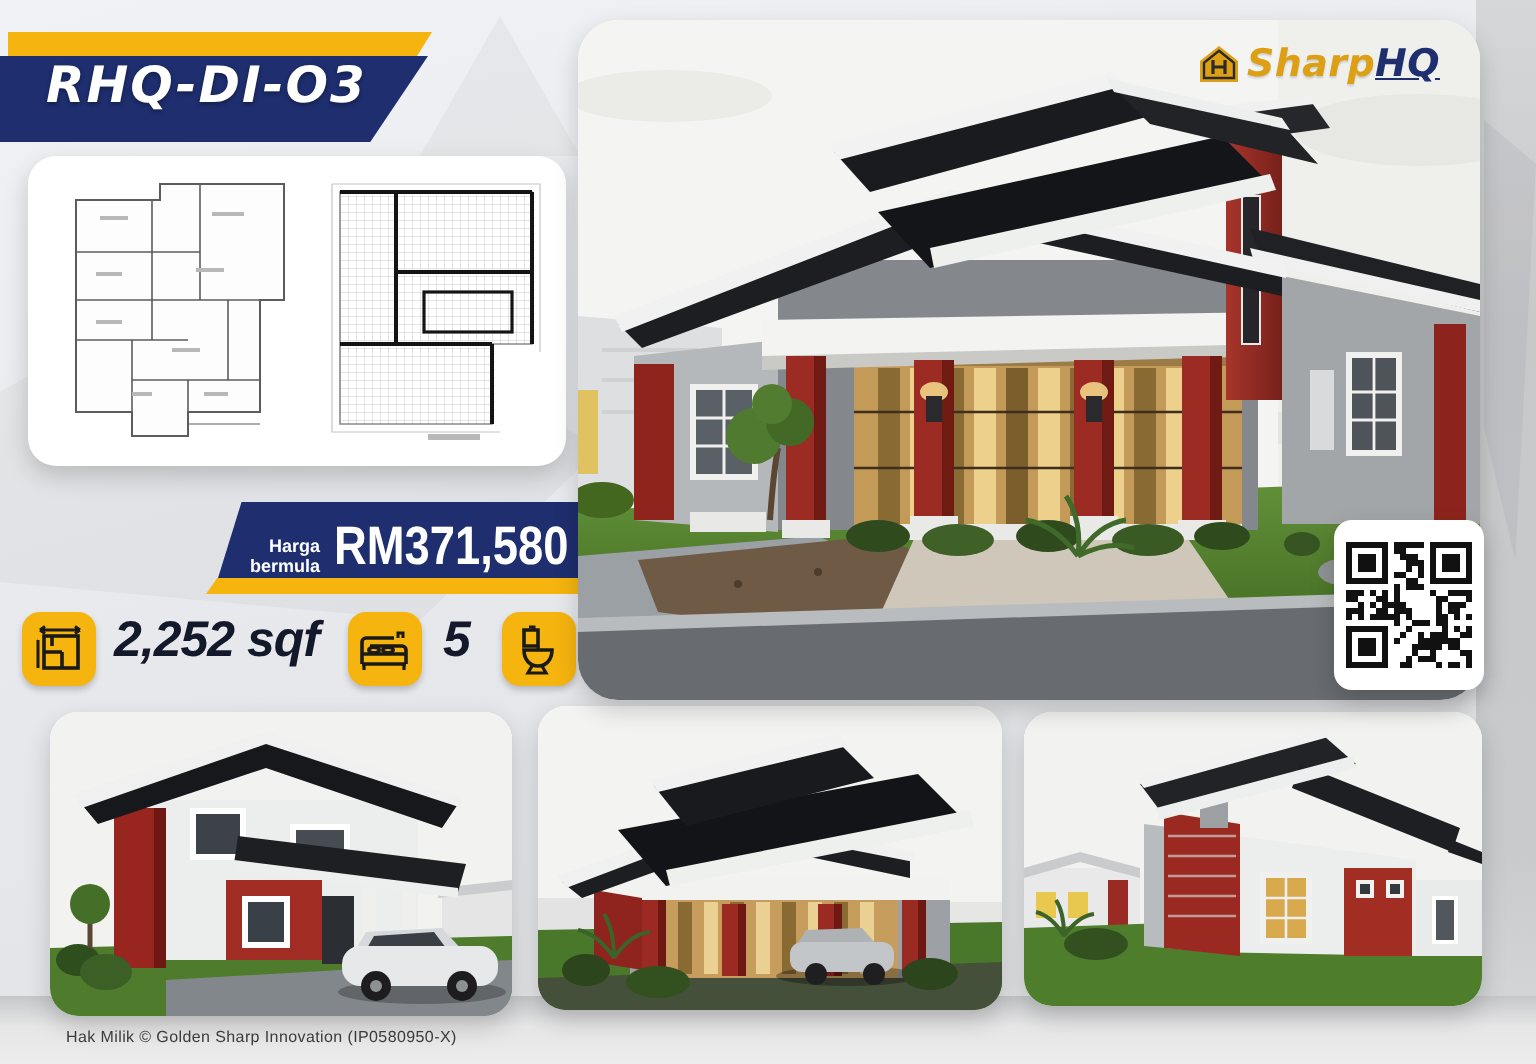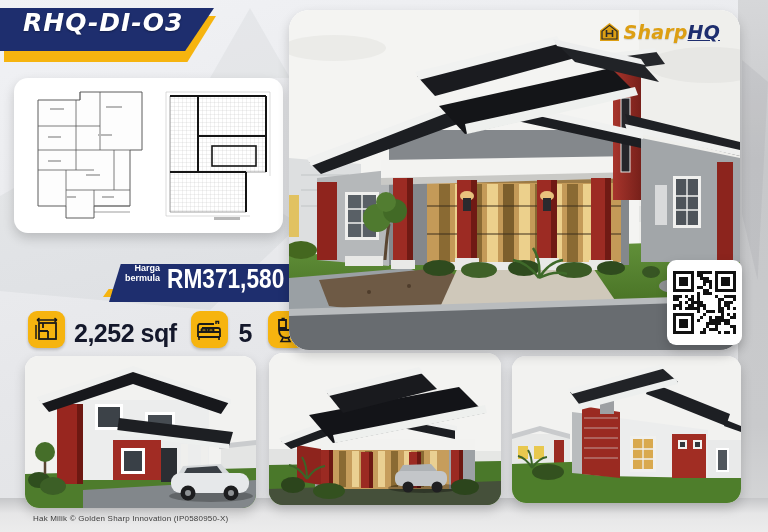--- a/index.html
+++ b/index.html
@@ -14,39 +14,39 @@
   .g2{left:210px;top:8px;width:80px;height:70px;clip-path:polygon(0 100%,50% 0,100% 100%);}
   .g3{left:742px;top:60px;width:26px;height:220px;clip-path:polygon(0 0,100% 10%,60% 100%,0 70%);opacity:.08;}
 
   .card{position:absolute;background:#fff;border-radius:14px;overflow:hidden;
         box-shadow:0 5px 12px rgba(0,0,0,.18);}
   .card svg{display:block;}
 
   
   .banner-yellow{position:absolute;left:4px;top:16px;width:212px;height:46px;background:#f6b40f;
         clip-path:polygon(0 0,100% 0,86.5% 100%,0 100%);z-index:3;}
-  .banner-blue{position:absolute;left:0;top:8px;width:214px;height:43px;background:#1e2e6e;
+  .banner-blue{position:absolute;left:0;top:28px;width:214px;height:43px;background:#1e2e6e;
         clip-path:polygon(0 0,100% 0,86.5% 100%,0 100%);z-index:4;}
   .banner-blue span{display:block;padding-left:23px;line-height:42px;color:#fff;
         font:italic 700 25px "DejaVu Sans",sans-serif;letter-spacing:1px;
         text-shadow:0 1px 2px rgba(0,0,0,.35);}
 
   
   .price-yellow{position:absolute;left:103px;top:289px;width:187px;height:8px;background:#f6b40f;
         clip-path:polygon(3% 0,100% 0,100% 100%,0 100%);z-index:2;}
-  .price-blue{position:absolute;left:109px;top:264px;width:181px;height:38px;background:#1e2e6e;
+  .price-blue{position:absolute;left:109px;top:251px;width:181px;height:38px;background:#1e2e6e;
         clip-path:polygon(6.5% 0,100% 0,100% 100%,0 100%);z-index:2;
-        display:flex;align-items:flex-start;padding-left:16px;box-sizing:border-box;}
+        display:flex;align-items:flex-end;padding-left:16px;box-sizing:border-box;}
   .price-label{width:42px;text-align:right;color:#fff;font-size:9px;font-weight:700;
         line-height:1.1;margin-right:7px;}
   .price-amount{color:#fff;font-size:27px;font-weight:700;white-space:nowrap;
         transform:scaleX(.84);transform-origin:left center;letter-spacing:0;}
 
   
-  .specs{position:absolute;left:28px;top:306px;height:42px;display:flex;align-items:flex-end;z-index:2;}
+  .specs{position:absolute;left:11px;top:306px;height:42px;display:flex;align-items:flex-start;z-index:2;font-style:italic;}
   .badge{width:37px;height:37px;border-radius:9px;background:#f6b40f;display:flex;
         align-items:center;justify-content:center;box-shadow:0 2px 3px rgba(0,0,0,.2);flex:0 0 auto;}
   .spec-val{color:#14182b;font-size:25px;font-weight:700;letter-spacing:-0.5px;}
   .v-area{margin:0 14px 0 9px;}
   .v-bed{margin:0 16px 0 11px;}
   .v-toilet{margin-left:12px;}
 
   
   .main-photo{left:289px;top:10px;width:451px;height:340px;border-radius:20px;z-index:3;}
   .logo{position:absolute;top:11px;right:20px;display:flex;align-items:center;z-index:5;}

